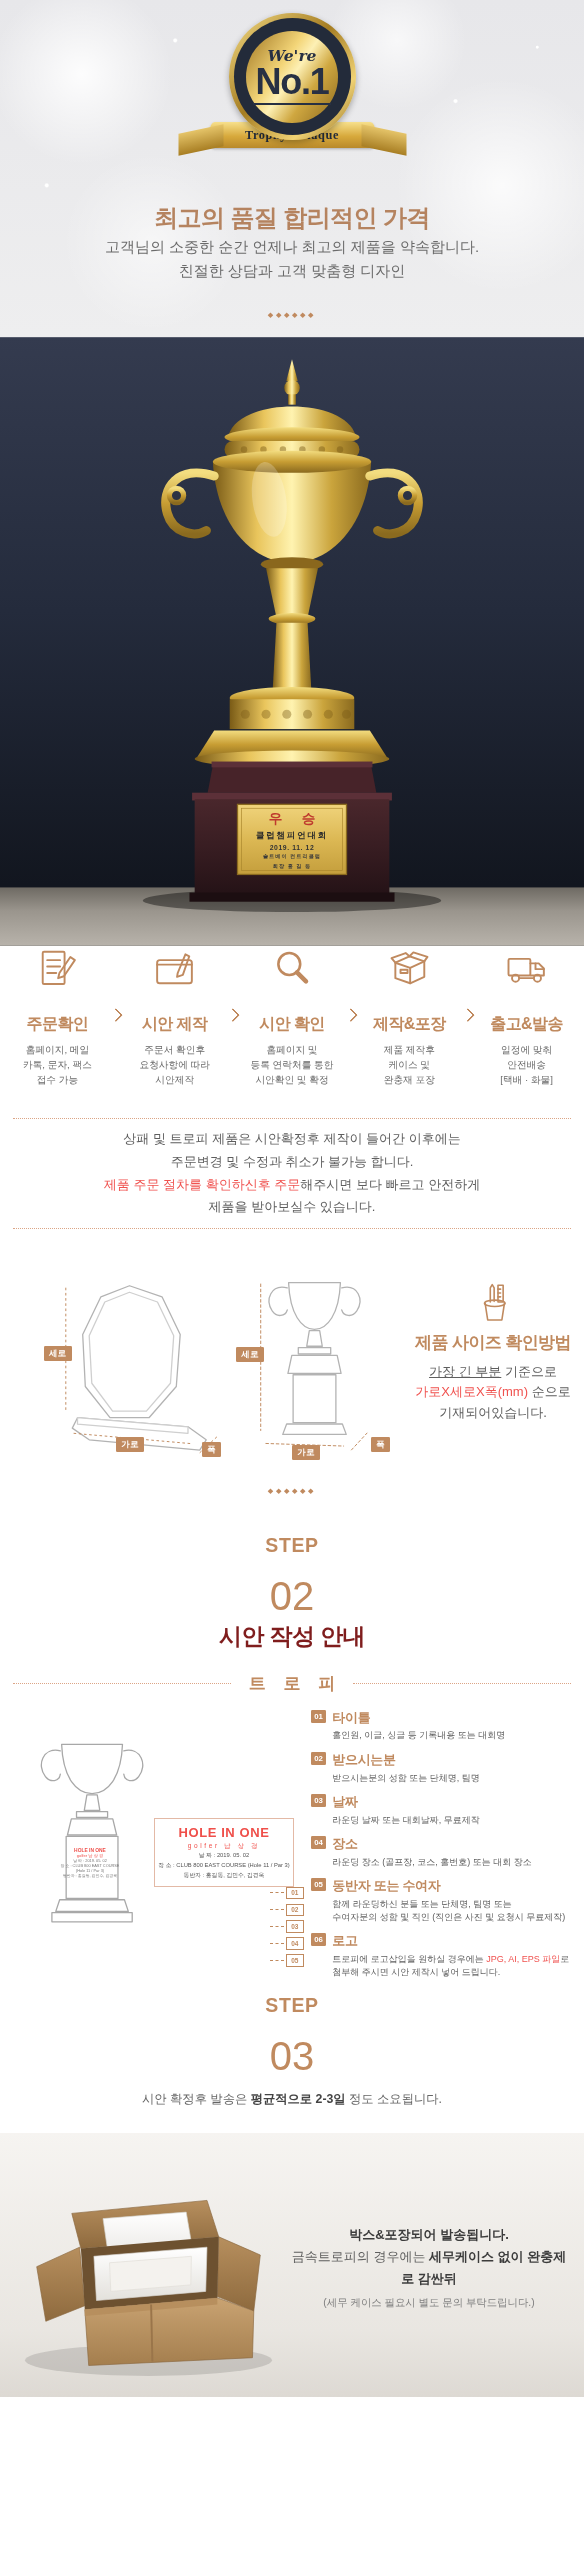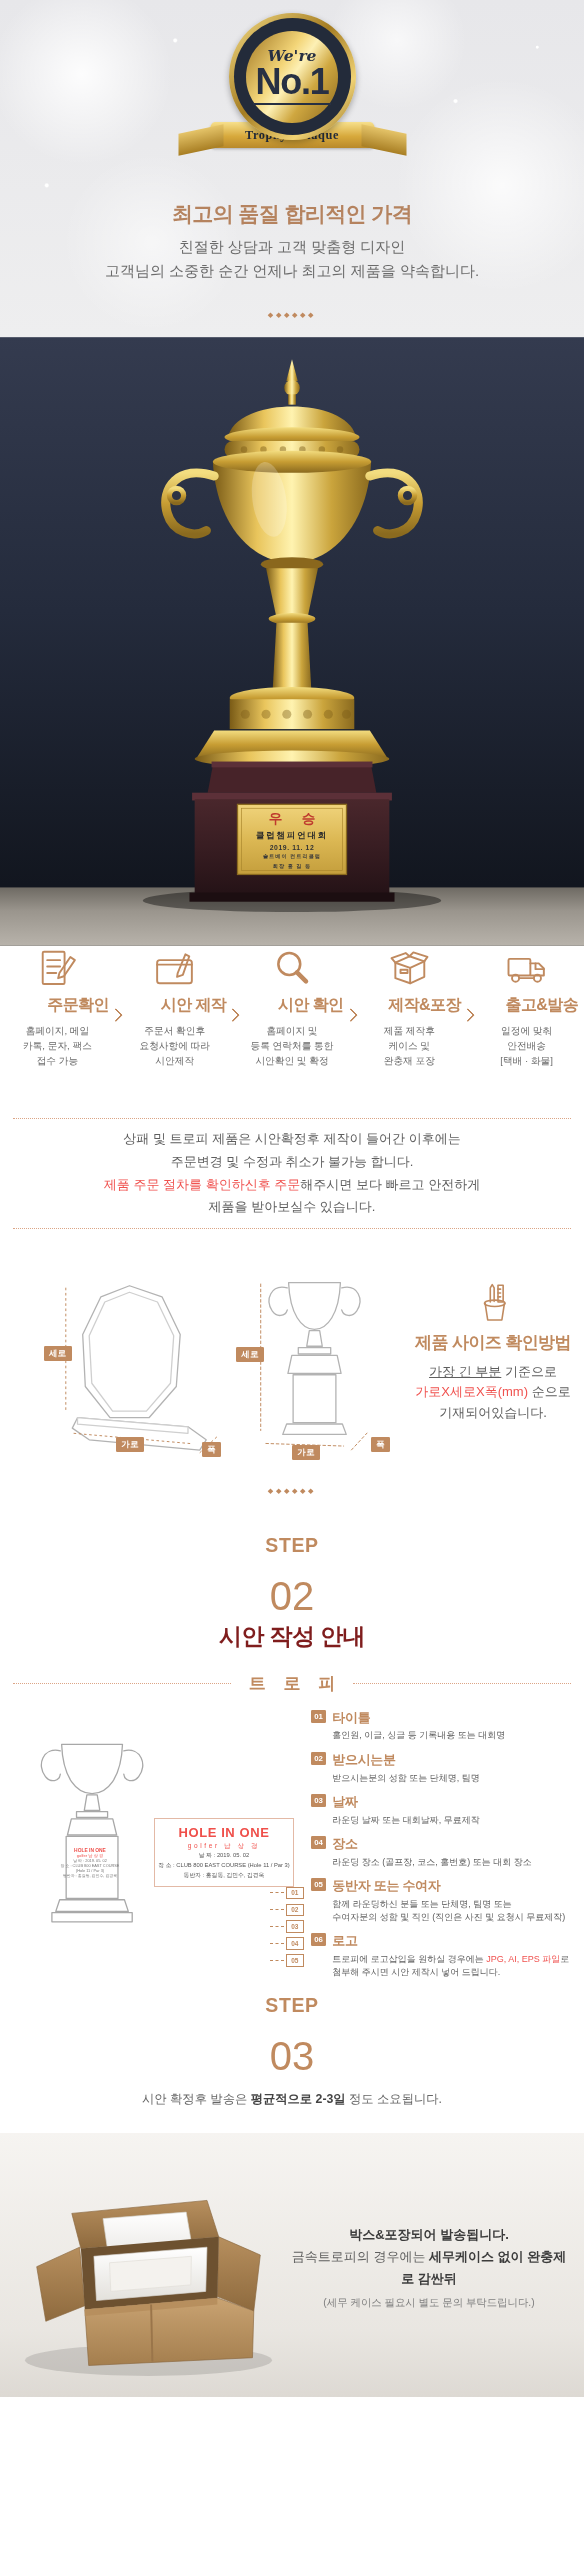--- a/index.html
+++ b/index.html
@@ -33,21 +33,21 @@
   .badge-ring{position:absolute;left:50%;top:0;transform:translateX(-50%);width:127px;height:127px;border-radius:50%;
     background:linear-gradient(135deg,#f5dd87,#a57d22 45%,#f0d274 75%,#8a671d);z-index:2;
     display:flex;align-items:center;justify-content:center;box-shadow:0 2.6px 6.5px rgba(0,0,0,.3);}
   .badge-navy{width:117px;height:117px;border-radius:50%;background:#232b3a;display:flex;align-items:center;justify-content:center;}
   .badge-gold{width:92px;height:92px;border-radius:50%;
     background:linear-gradient(125deg,#a87f2a 5%,#f3d578 38%,#fdf0b5 50%,#cfa740 68%,#8a671d 100%);
     display:flex;flex-direction:column;align-items:center;justify-content:center;}
   .badge-tagline{font-family:"DejaVu Serif",serif;font-style:italic;font-weight:bold;font-size:15.6px;color:#273043;line-height:1;}
   .badge-no{font-size:36px;font-weight:bold;color:#273043;line-height:1.05;letter-spacing:-1.3px;
     border-bottom:2.6px solid #273043;padding:0 2.6px 1.9px 2.6px;}
-  .hero-headline{position:absolute;left:0;right:0;top:186px;font-size:21px;font-weight:bold;color:#b5835f;letter-spacing:-0.6px;}
+  .hero-headline{position:absolute;left:0;right:0;top:186px;font-size:24px;font-weight:bold;color:#b5835f;letter-spacing:-0.6px;}
   .hero-sub{position:absolute;left:0;right:0;top:235px;font-size:15px;color:#6b6b6b;line-height:1.6;}
   .divider{display:block;text-align:center;color:#c08a5f;font-size:7.1px;letter-spacing:2.6px;}
   .hero .divider{position:absolute;left:0;right:0;top:310px;}
 
   
   .photo{height:427px;position:relative;}
   .photo svg{display:block;}
   .plaque-copy{position:absolute;left:239px;top:469px;width:106px;height:67px;display:flex;flex-direction:column;
     align-items:center;justify-content:center;gap:2.6px;}
   .plq-award{color:#bf3a2e;font-size:13.6px;font-weight:bold;letter-spacing:7.8px;text-indent:7.8px;}
@@ -64,21 +64,21 @@
   .step-word{font-size:19.5px;font-weight:bold;color:#c08a5f;letter-spacing:0.6px;}
   .step-num{font-size:40px;color:#c08a5f;line-height:1;}
   .sec-title{font-size:23px;font-weight:bold;color:#7f1d1d;margin-top:5.2px;letter-spacing:-0.6px;}
   .sec-sub{font-size:12.3px;color:#666;margin-top:14.3px;}
   .sec-sub b{color:#444;}
 
   
   .steps-row{margin-top:43px;height:143px;display:flex;justify-content:center;align-items:flex-start;padding:0 3.9px;}
   .step-col{width:103px;text-align:center;}
   .step-icon{height:48px;display:flex;align-items:center;justify-content:center;}
-  .step-title{font-size:16px;font-weight:bold;color:#c08a5f;margin-top:3px;letter-spacing:-0.6px;text-align:right;}
+  .step-title{font-size:16px;font-weight:bold;color:#c08a5f;margin-top:22px;letter-spacing:-0.6px;}
   .step-desc{font-size:9.7px;color:#6a6a6a;line-height:1.55;margin-top:6.5px;}
   .step-arrow{width:14.3px;margin-top:66px;display:flex;justify-content:center;}
   .chev{width:7.8px;height:7.8px;border-top:2.6px solid #c08a5f;border-right:2.6px solid #c08a5f;transform:rotate(45deg);border-radius:0.6px;}
 
   
   .notice{margin-top:31px;height:109px;margin-left:13px;margin-right:13px;
     border-top:1.9px dotted #dca586;border-bottom:1.9px dotted #dca586;
     display:flex;flex-direction:column;align-items:center;justify-content:center;
     font-size:13px;color:#5e5e5e;line-height:1.75;text-align:center;}
   .red{color:#f0524f;}
@@ -147,22 +147,22 @@
         <div class="badge-navy">
           <div class="badge-gold">
             <div class="badge-tagline">We're</div>
             <div class="badge-no">No.1</div>
           </div>
         </div>
       </div>
     </div>
     <h1 class="hero-headline">최고의 품질 합리적인 가격</h1>
     <div class="hero-sub">
+      <div>고객님의 소중한 순간 언제나 최고의 제품을 약속합니다.</div>
       <div>친절한 상담과 고객 맞춤형 디자인</div>
-      <div>고객님의 소중한 순간 언제나 최고의 제품을 약속합니다.</div>
     </div>
     <span class="divider">◆◆◆◆◆◆</span>
   </section>
 
   <section class="photo">
     <svg width="584" height="609" viewBox="0 0 900 938">
       <defs>
         <linearGradient id="bg" x1="0" y1="0" x2="0" y2="1">
           <stop offset="0" stop-color="#343b4f"></stop>
             <stop offset="0.45" stop-color="#242b3c"></stop>

